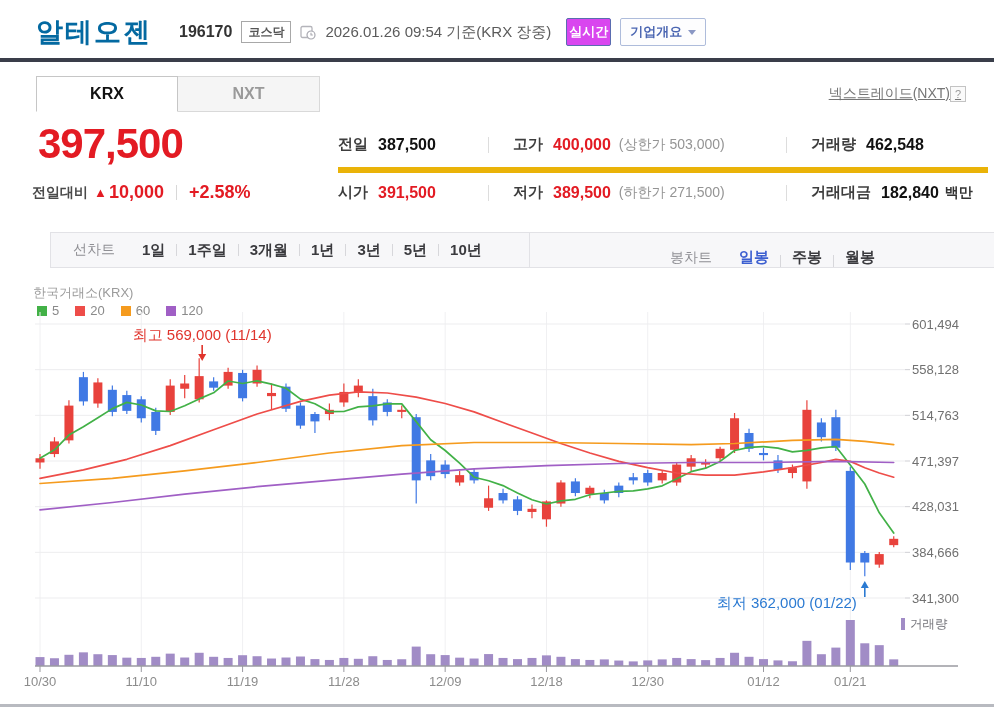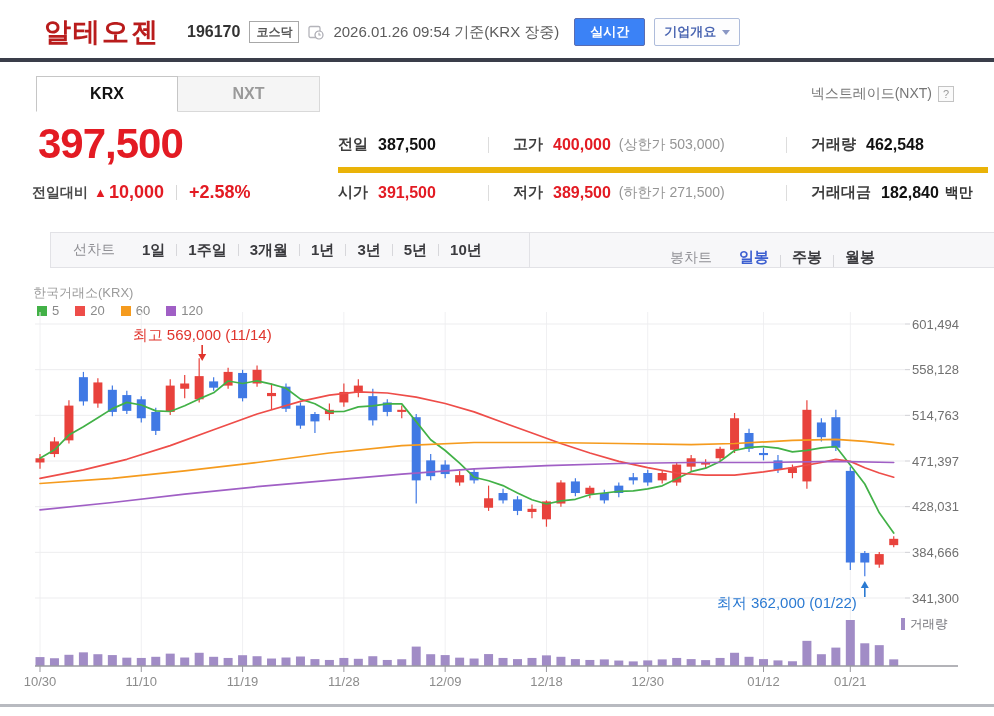--- a/index.html
+++ b/index.html
@@ -1,35 +1,35 @@
 <!DOCTYPE html>
 <html><head>
 <meta charset="utf-8">
 <style>
   * { box-sizing: border-box; }
   body { margin:0; background:#fff; font-family:"Liberation Sans","DejaVu Sans",sans-serif; }
   .page { position:relative; width:994px; height:716px; background:#fff; overflow:hidden; }
 
   
   .hdr { position:absolute; left:36px; top:14px; display:flex; align-items:center; gap:9px; }
-  .stock-title { font-size:27px; font-weight:bold; color:#b91c1c; letter-spacing:2px;margin-left:8px; }
+  .stock-title { font-size:27px; font-weight:bold; color:#0369a1; letter-spacing:2px; }
   .stock-code { font-size:16px; font-weight:bold; color:#333; margin-left:18px; }
   .badge { font-size:12px; font-weight:bold; color:#555; border:1px solid #a8a8a8; padding:2px 6px 1px; background:#fff; }
   .timestamp { font-size:15px; color:#5b5b5b; }
-  .btn-realtime { background:#3b82f6; color:#fff; font-size:13px; font-weight:bold; padding:4px 15px; border:1px solid #5a6cb0; border-radius:2px; margin-left:6px; cursor:pointer; }
+  .btn-realtime { background:#d946ef; color:#fff; font-size:13px; font-weight:bold; padding:4px 2px; border:1px solid #5a6cb0; border-radius:2px; margin-left:6px; cursor:pointer; }
   .btn-overview { background:#fdfdfe; color:#4b66b2; font-size:13px; font-weight:bold; padding:4px 9px; border:1px solid #aebcdb; border-radius:2px; display:flex; align-items:center; gap:6px; cursor:pointer; }
   .chev { width:0; height:0; border-left:4px solid transparent; border-right:4px solid transparent; border-top:5px solid #8a97c4; }
   .dark-bar { position:absolute; left:0; top:58px; width:994px; height:4px; background:#3a3e4a; }
 
   
   .tabs { position:absolute; left:36px; top:76px; display:flex; }
   .tab { width:142px; height:36px; display:flex; align-items:center; justify-content:center; font-size:16px; font-weight:bold; cursor:pointer; }
   .tab.active { background:#fff; border:1px solid #c6c6c6; border-bottom:1px solid #fff; color:#111; }
   .tab.inactive { background:#f5f5f5; border:1px solid #d9d9d9; border-left:none; color:#9a9a9a; }
-  .nxt-link { position:absolute; right:40px; top:85px; display:flex; align-items:center; gap:6px; font-size:14px; color:#767676; cursor:pointer; }
+  .nxt-link { position:absolute; right:28px; top:85px; display:flex; align-items:center; font-size:14px; color:#767676; cursor:pointer;text-decoration:underline; }
   .help-icon { width:16px; height:16px; border:1px solid #c3c3c3; color:#9a9a9a; font-size:11px; display:flex; align-items:center; justify-content:center; background:#fafafa; }
 
   
   .price-big { position:absolute; left:38px; top:120px; font-size:42px; font-weight:bold; color:#e31b23; letter-spacing:-1px; }
   .change-row { position:absolute; left:32px; top:182px; display:flex; align-items:center; }
   .change-label { font-size:14px; font-weight:bold; color:#4a4a4a; margin-right:6px; }
   .up-tri { color:#e31b23; font-size:13px; margin-right:2px; }
   .change-val { font-size:18px; font-weight:bold; color:#e31b23; }
   .change-sep { width:1px; height:15px; background:#d8d8d8; margin:0 12px; }
   .change-pct { font-size:18px; font-weight:bold; color:#e31b23; }

